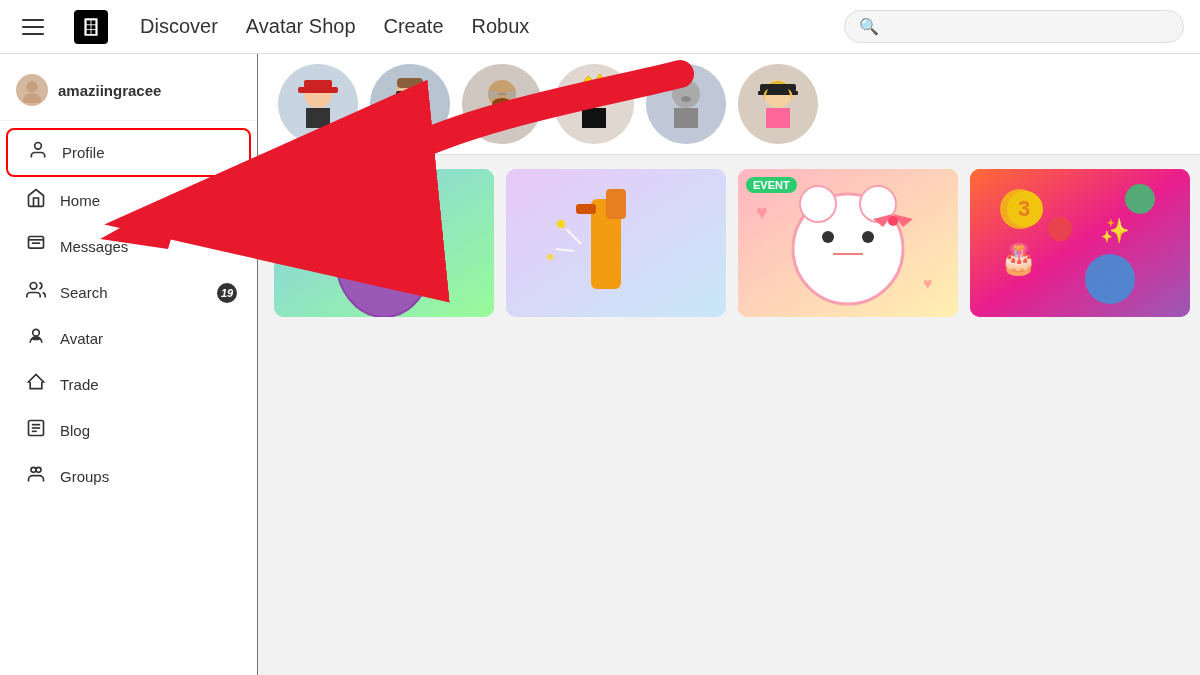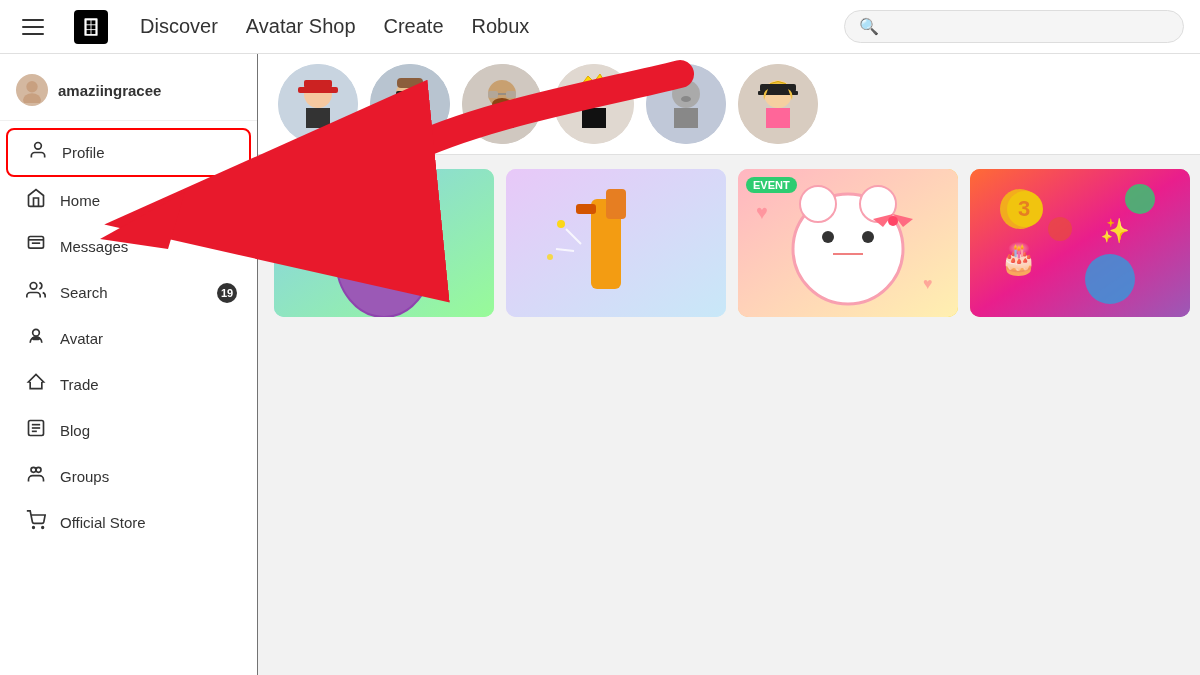--- a/index.html
+++ b/index.html
@@ -109,21 +109,21 @@
       border: 2.5px solid red;
       border-radius: 8px;
     }
     .sidebar-icon { font-size: 18px; width: 24px; text-align: center; }
     .badge {
       background: #333; color: #fff;
       font-size: 11px; font-weight: 700;
       border-radius: 50%;
       width: 20px; height: 20px;
       display: flex; align-items: center; justify-content: center;
-      position: absolute; right: 14px; top: 50%; transform: translateY(-50%);
+      position: absolute; right: 14px; top: 50%; transform: translateY(-50%); font-style: italic;
     }
 
     
     .main-content {
       flex: 1;
       overflow-y: auto;
       background: #f2f2f2;
     }
 
     
@@ -316,30 +316,20 @@
         <span class="sidebar-icon">
           <svg width="20" height="20" viewBox="0 0 24 24" fill="none" stroke="#333" stroke-width="2">
             <circle cx="9" cy="7" r="3"></circle>
             <circle cx="15" cy="7" r="3"></circle>
             <path d="M3 21v-2a5 5 0 015-5h8a5 5 0 015 5v2"></path>
           </svg>
         </span>
         <span>Groups</span>
       </div>
 
-      <div class="sidebar-item">
-        <span class="sidebar-icon">
-          <svg width="20" height="20" viewBox="0 0 24 24" fill="none" stroke="#333" stroke-width="2">
-            <circle cx="9" cy="21" r="1"></circle>
-              <circle cx="20" cy="21" r="1"></circle>
-            <path d="M1 1h4l2.68 13.39a2 2 0 002 1.61h9.72a2 2 0 001.95-1.57L23 6H6"></path>
-          </svg>
-        </span>
-        <span>Official Store</span>
-      </div>
 
 
     </nav>
   </aside>
 
   <main class="main-content">
 
     <div class="friends-row">
 
       <div class="friend-avatar av1">

